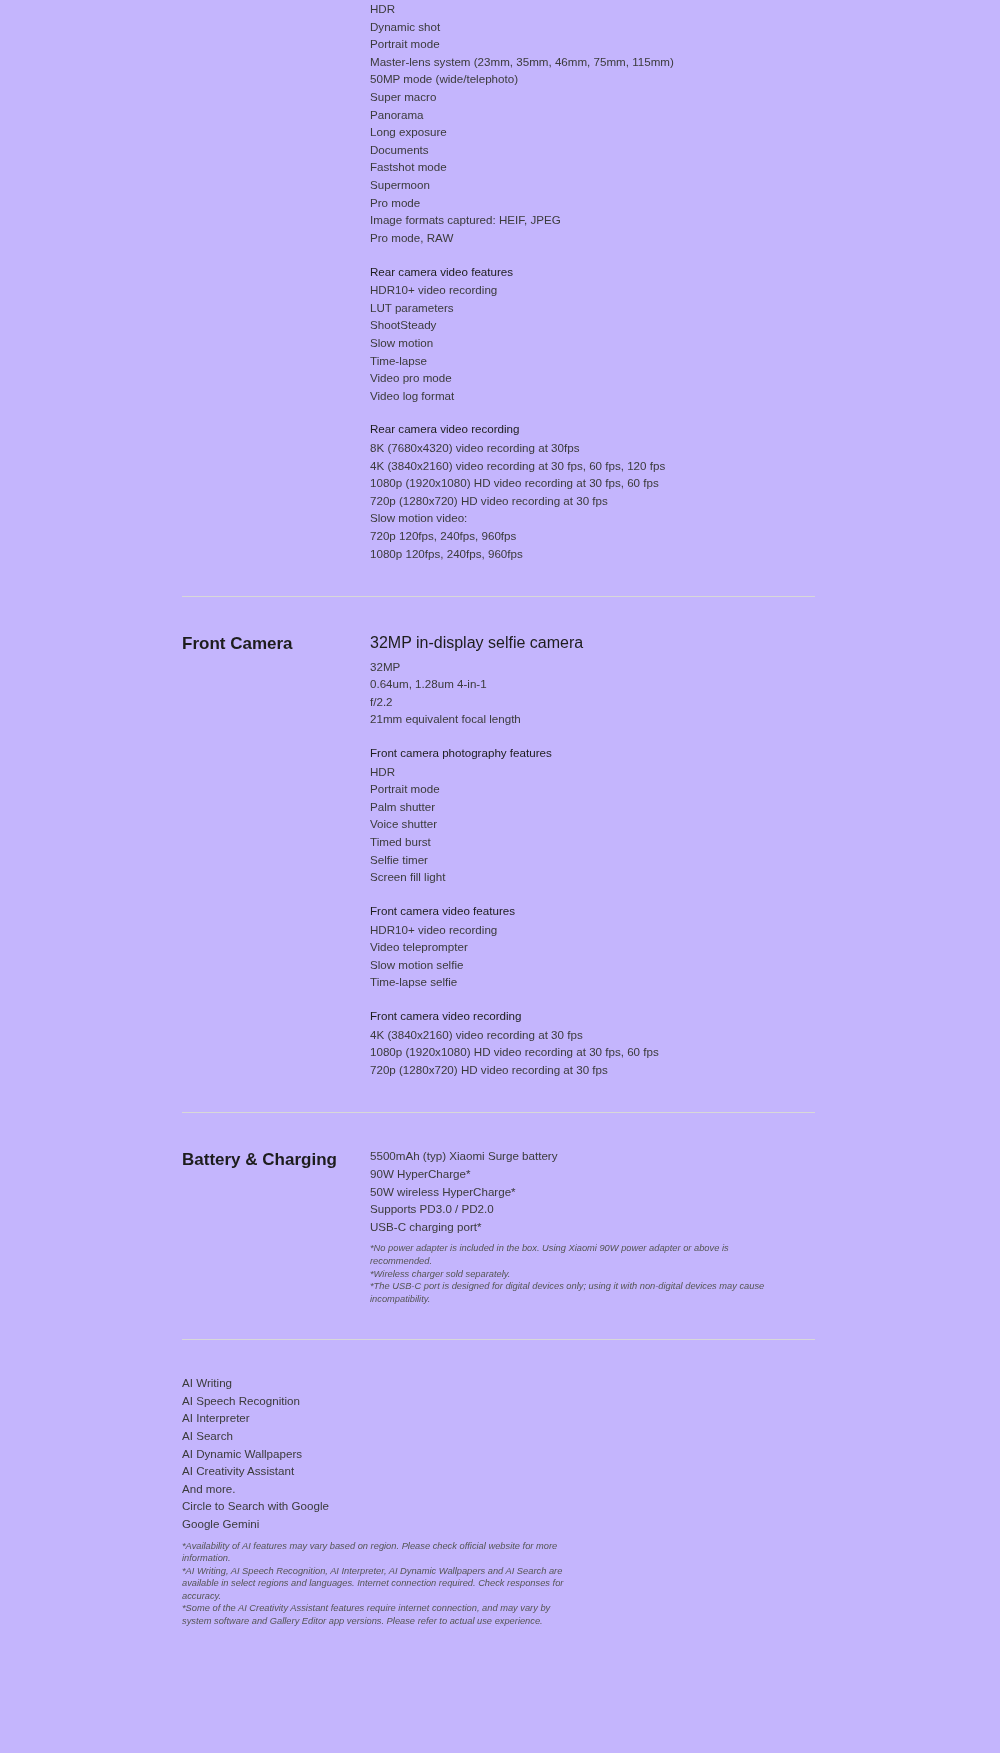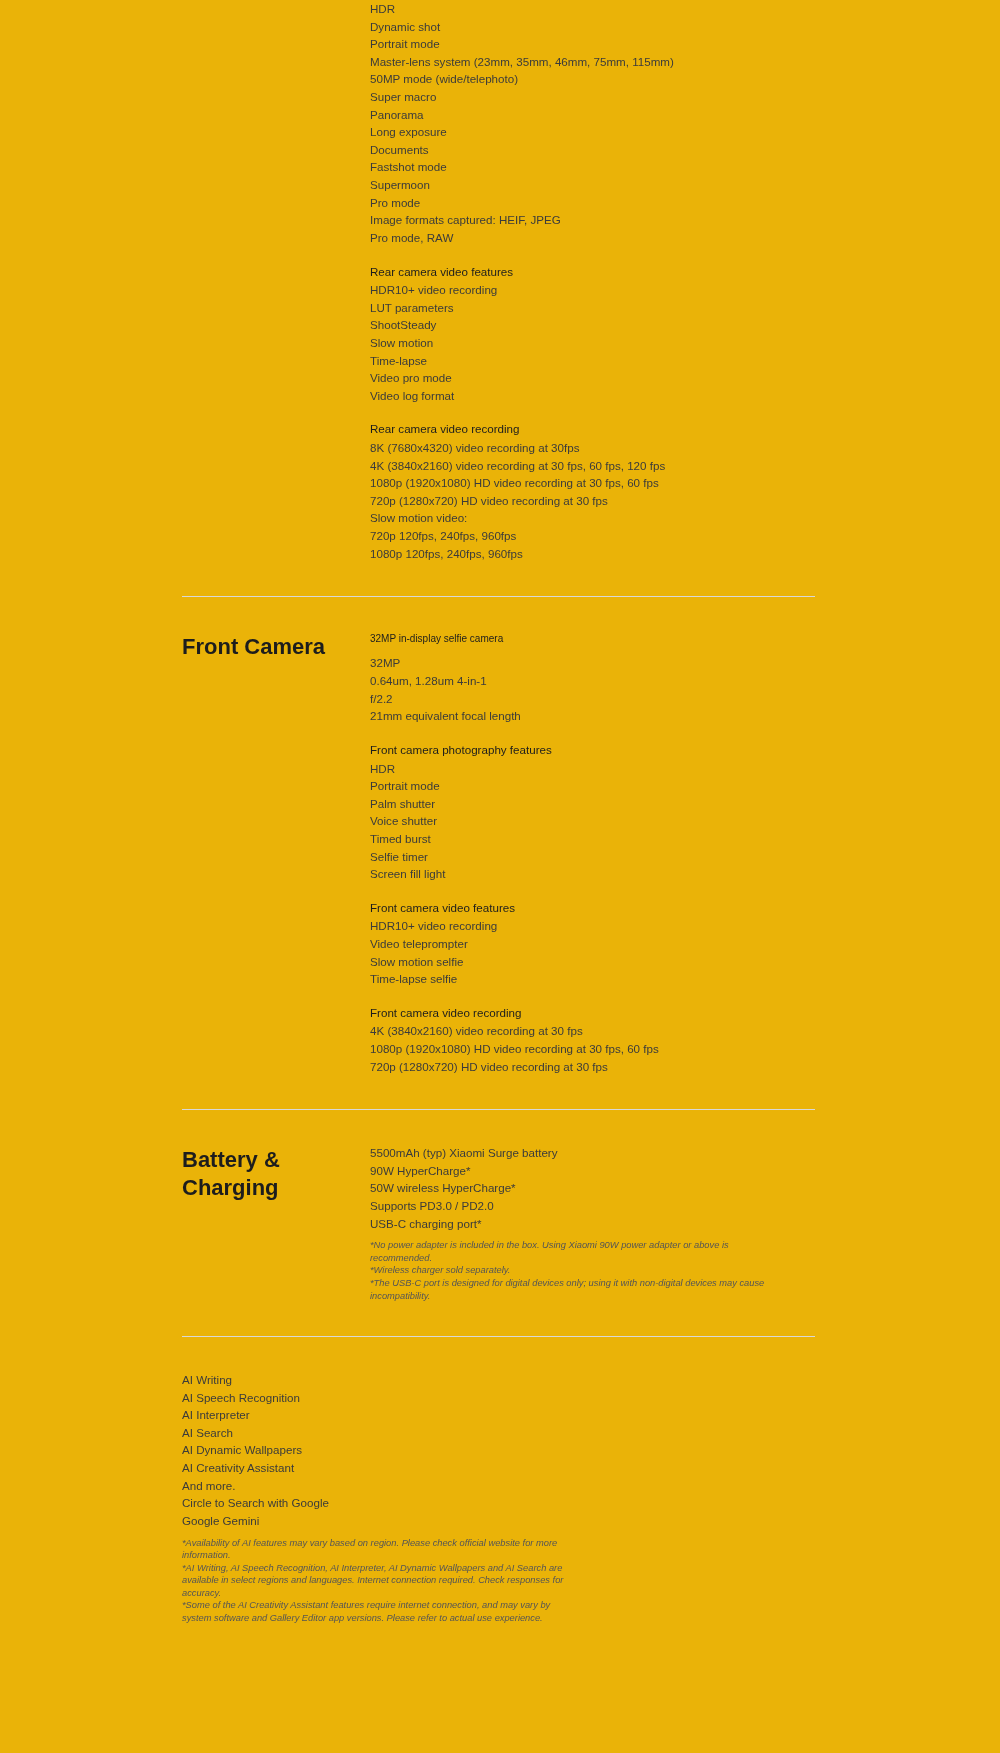--- a/index.html
+++ b/index.html
@@ -8,52 +8,52 @@
     padding: 0;
     background: #ffffff;
     font-family: "Liberation Sans", sans-serif;
     color: #2b2b2b;
   }
   .page {
     position: relative;
     width: 1000px;
     min-height: 1753px;
     margin: 0 auto;
-    background: #eab308;
+    background: #c4b5fd;
     padding-top: 0px;
   }
   .section {
     display: flex;
     padding: 0 185px 0 182px;
   }
   .section-label {
     width: 188px;
     flex: 0 0 188px;
-    font-size: 22px;
+    font-size: 17px;
     font-weight: bold;
     color: #1d1d1d;
     line-height: 1.25;
     padding-top: 2px;
   }
   .section-body {
     flex: 1 1 auto;
     padding-left: 0px;
   }
   .grp { margin-bottom: 16px; }
   .grp:last-child { margin-bottom: 0; }
   .grp-title {
     font-size: 11.6px;
     font-weight: normal;
     color: #1d1d1d;
     line-height: 1.52;
     margin-bottom: 1px;
   }
   .grp-title.big {
-    font-size: 10px;
-    margin-bottom: 8px;
+    font-size: 16px;
+    margin-bottom: 2px;
   }
   .line {
     font-size: 11.6px;
     color: #3b3b3b;
     line-height: 1.52;
     white-space: pre-wrap;
   }
   .note {
     font-size: 9.3px;
     color: #555555;

